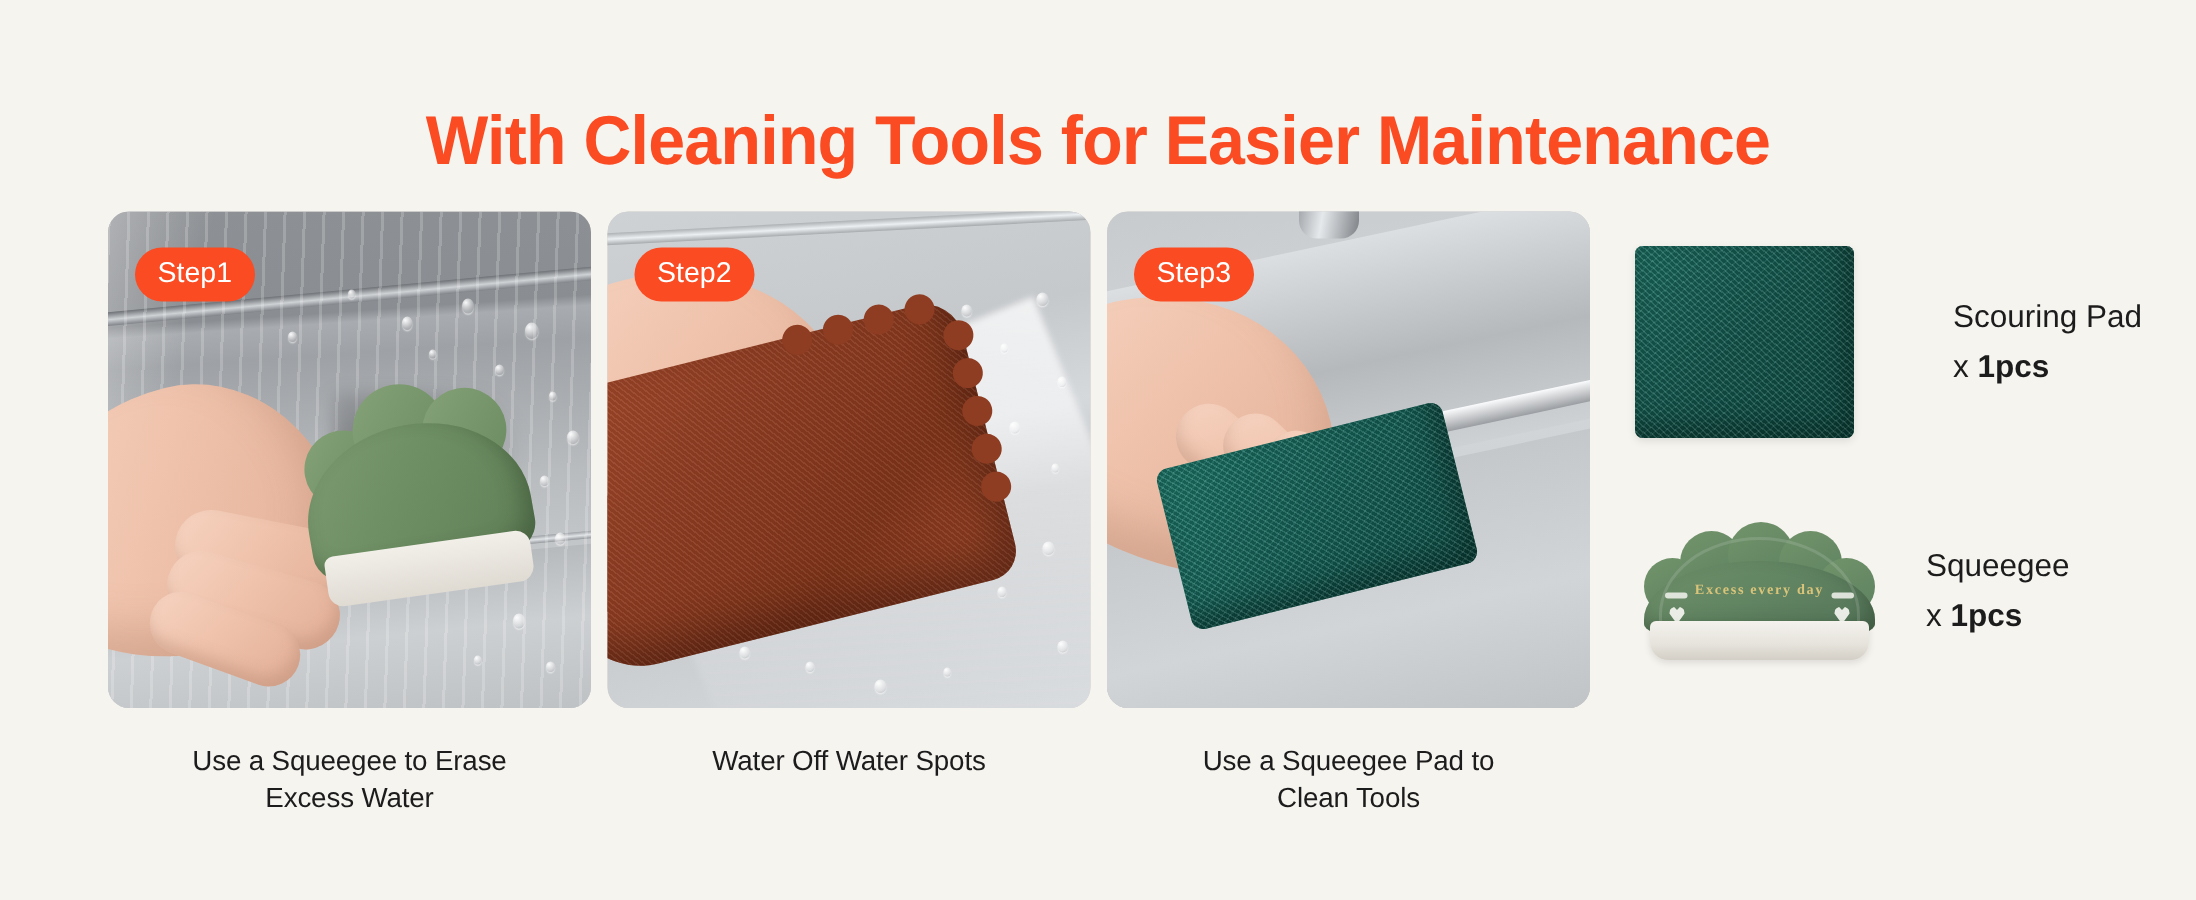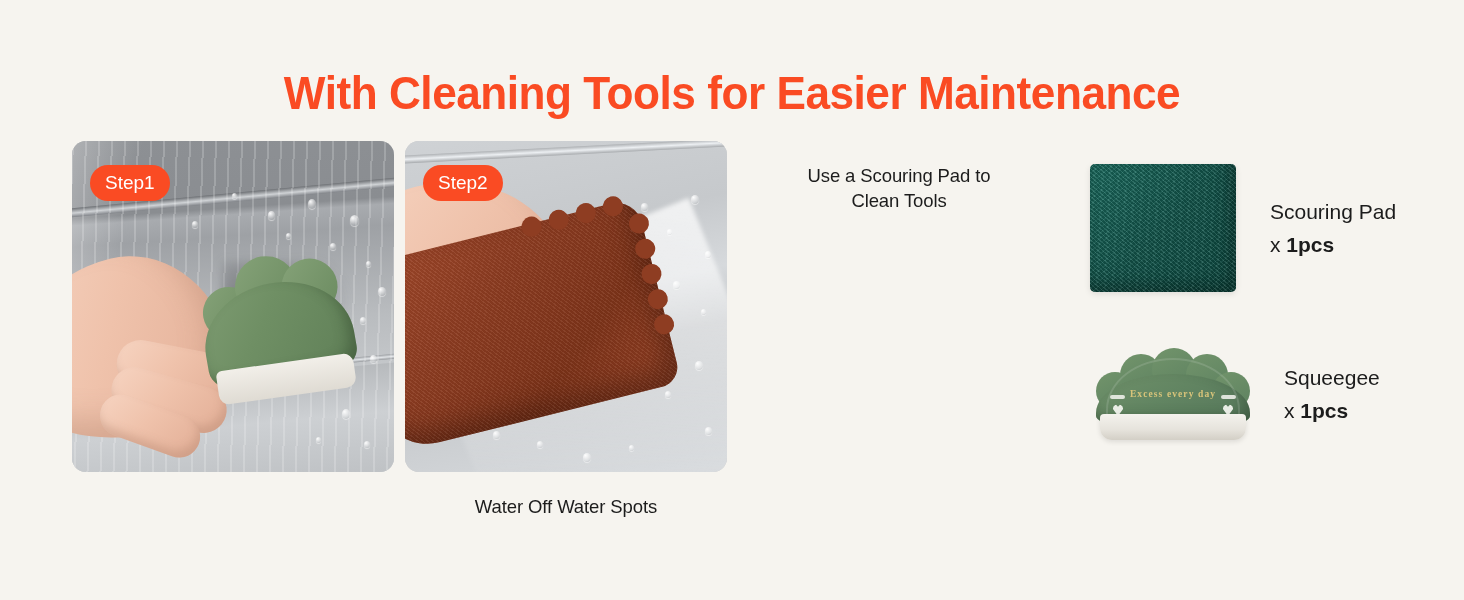--- a/index.html
+++ b/index.html
@@ -282,21 +282,21 @@
     color: #1c1c1c;
     line-height: 29px;
     white-space: nowrap;
   }
   .product-text .qty { margin-top: 4px; }
   .product-text .qty .x { font-weight: normal; }
   .product-text .qty .n { font-weight: bold; }
 
   
   .p1 { left: 0; top: 14px; }
-  .p1 .product-text { margin-left: 34px; }
+  .p1 .product-text { margin-left: 66px; }
   .pad-art {
     width: 146px; height: 128px;
     border-radius: 5px;
     background: linear-gradient(135deg,#1d7164 0%,#14594f 50%,#0e4c43 100%);
     box-shadow: inset -6px -8px 16px rgba(5,35,30,.5), 0 2px 6px rgba(0,0,0,.10);
     position: relative; overflow: hidden;
   }
   .pad-art::after {
     content:""; position:absolute; inset:0; opacity:.6;
     background:
@@ -393,20 +393,24 @@
         <div class="s1-squee">
           <span class="cloud-bump" style="left:4px;top:30px;width:52px;height:52px;"></span>
           <span class="cloud-bump" style="left:40px;top:6px;width:62px;height:62px;"></span>
           <span class="cloud-bump" style="left:86px;top:16px;width:56px;height:56px;"></span>
           <span class="cloud-body" style="top:34px;height:98px;"></span>
           <span class="s1-blade"></span>
         </div>
       </div>
       <div class="badge">Step1</div>
     </div>
+    <div class="caption">
+      <span>Use a Squeegee to Erase</span>
+      <span class="l2">Excess Water</span>
+    </div>
   </div>
 
   <div class="step">
     <div class="photo">
       <div class="scene">
         <div class="s2-bg"></div>
         <div class="s2-edge"></div>
         <div class="s2-hl"></div>
         <div class="drops">
           <span class="drop" style="left:236px;top:62px;width:7px;height:8px;"></span>
@@ -449,22 +453,43 @@
         </div>
       </div>
       <div class="badge">Step2</div>
     </div>
     <div class="caption">
       <span>Water Off Water Spots</span>
     </div>
   </div>
 
   <div class="step">
+    <div class="photo">
+      <div class="scene">
+        <div class="s3-bg"></div>
+        <div class="s3-band"></div>
+        <div class="s3-band2"></div>
+        <div class="s3-ledge"></div>
+        <div class="s3-lower"></div>
+        <div class="s3-tap"></div>
+        <div class="hand s3-hand">
+          <span class="palm s3-palm"></span>
+          <span class="finger s3-f s3-f1"></span>
+          <span class="finger s3-f s3-f2"></span>
+          <span class="finger s3-f s3-f3"></span>
+          <span class="finger s3-f s3-f4"></span>
+        </div>
+        <div class="s3-pad">
+          <span class="pad-tex"></span>
+        </div>
+      </div>
+      <div class="badge">Step3</div>
+    </div>
     <div class="caption">
-      <span>Use a Scouring Pad to</span>
+      <span>Use a Squeegee Pad to</span>
       <span class="l2">Clean Tools</span>
     </div>
   </div>
 
 </div>
 
 <div class="products">
 
   <div class="product p1">
     <div class="product-art">

